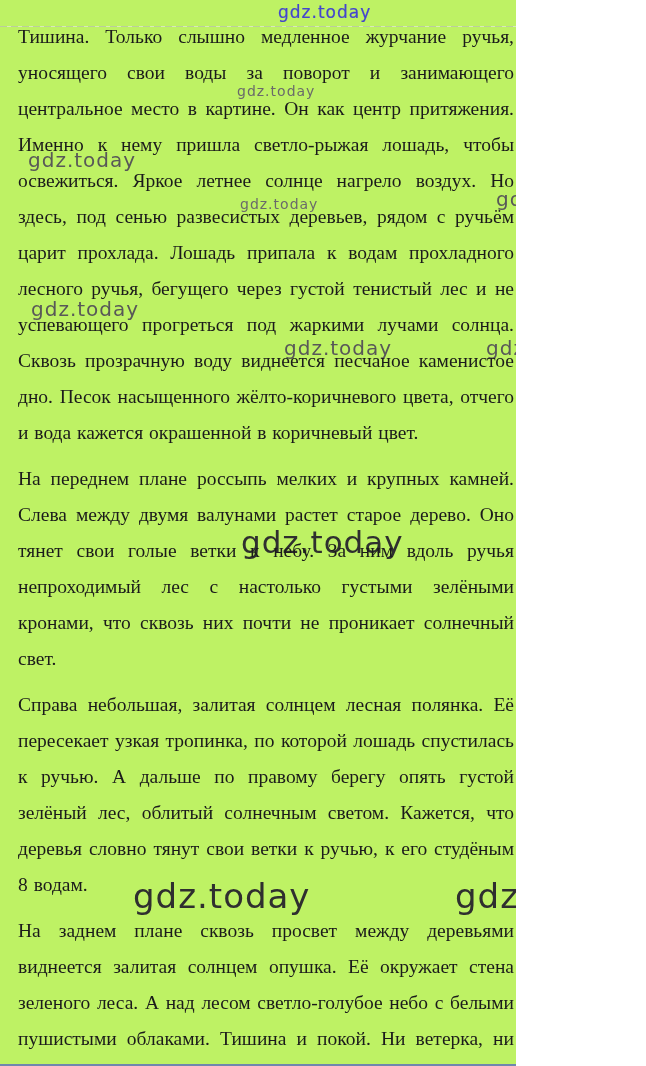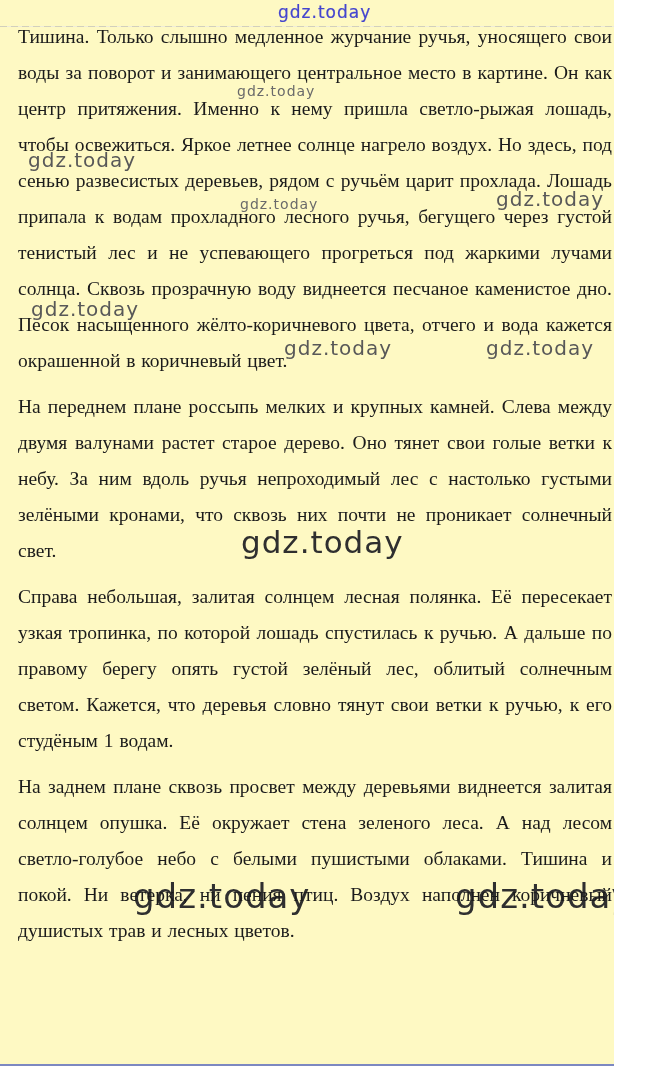--- a/index.html
+++ b/index.html
@@ -2,23 +2,23 @@
 <html lang="ru"><head>
 <meta charset="utf-8">
 <style>
   html, body {
     margin: 0;
     padding: 0;
     background: #ffffff;
   }
   .page {
     position: relative;
-    width: 614px;
+    width: 516px;
     height: 1066px;
-    background: #fef9c3;
+    background: #bef264;
     overflow: hidden;
     font-family: "Liberation Serif", serif;
   }
   .text-block {
     position: relative;
     padding: 19px 2px 0 18px;
     color: #1b1b1b;
   }
   .text-block p {
     margin: 0 0 10px 0;
@@ -79,18 +79,18 @@
   <span class="wm wm-med" style="left:31px;  top:299px;">gdz.today</span>
   <span class="wm wm-med" style="left:284px; top:338px;">gdz.today</span>
   <span class="wm wm-med" style="left:486px; top:338px;">gdz.today</span>
   <span class="wm wm-large" style="left:241px; top:527px;">gdz.today</span>
   <span class="wm wm-xl" style="left:133px; top:879px;">gdz.today</span>
   <span class="wm wm-xl" style="left:455px; top:879px;">gdz.today</span>
 
   <div class="text-block">
     <p>Тишина. Только слышно медленное журчание ручья, уносящего свои воды за поворот и занимающего центральное место в картине. Он как центр притяжения. Именно к нему пришла светло-рыжая лошадь, чтобы освежиться. Яркое летнее солнце нагрело воздух. Но здесь, под сенью развесистых деревьев, рядом с ручьём царит прохлада. Лошадь припала к водам прохладного лесного ручья, бегущего через густой тенистый лес и не успевающего прогреться под жаркими лучами солнца. Сквозь прозрачную воду виднеется песчаное каменистое дно. Песок насыщенного жёлто-коричневого цвета, отчего и вода кажется окрашенной в коричневый цвет.</p>
     <p>На переднем плане россыпь мелких и крупных камней. Слева между двумя валунами растет старое дерево. Оно тянет свои голые ветки к небу. За ним вдоль ручья непроходимый лес с настолько густыми зелёными кронами, что сквозь них почти не проникает солнечный свет.</p>
-    <p>Справа небольшая, залитая солнцем лесная полянка. Её пересекает узкая тропинка, по которой лошадь спустилась к ручью. А дальше по правому берегу опять густой зелёный лес, облитый солнечным светом. Кажется, что деревья словно тянут свои ветки к ручью, к его студёным 1 водам.</p>
+    <p>Справа небольшая, залитая солнцем лесная полянка. Её пересекает узкая тропинка, по которой лошадь спустилась к ручью. А дальше по правому берегу опять густой зелёный лес, облитый солнечным светом. Кажется, что деревья словно тянут свои ветки к ручью, к его студёным 8 водам.</p>
     <p>На заднем плане сквозь просвет между деревьями виднеется залитая солнцем опушка. Её окружает стена зеленого леса. А над лесом светло-голубое небо с белыми пушистыми облаками. Тишина и покой. Ни ветерка, ни пения птиц. Воздух наполнен коричневый душистых трав и лесных цветов.</p>
   </div>
 
   <div class="bottom-line"></div>
 </div>
 
 </body></html>

